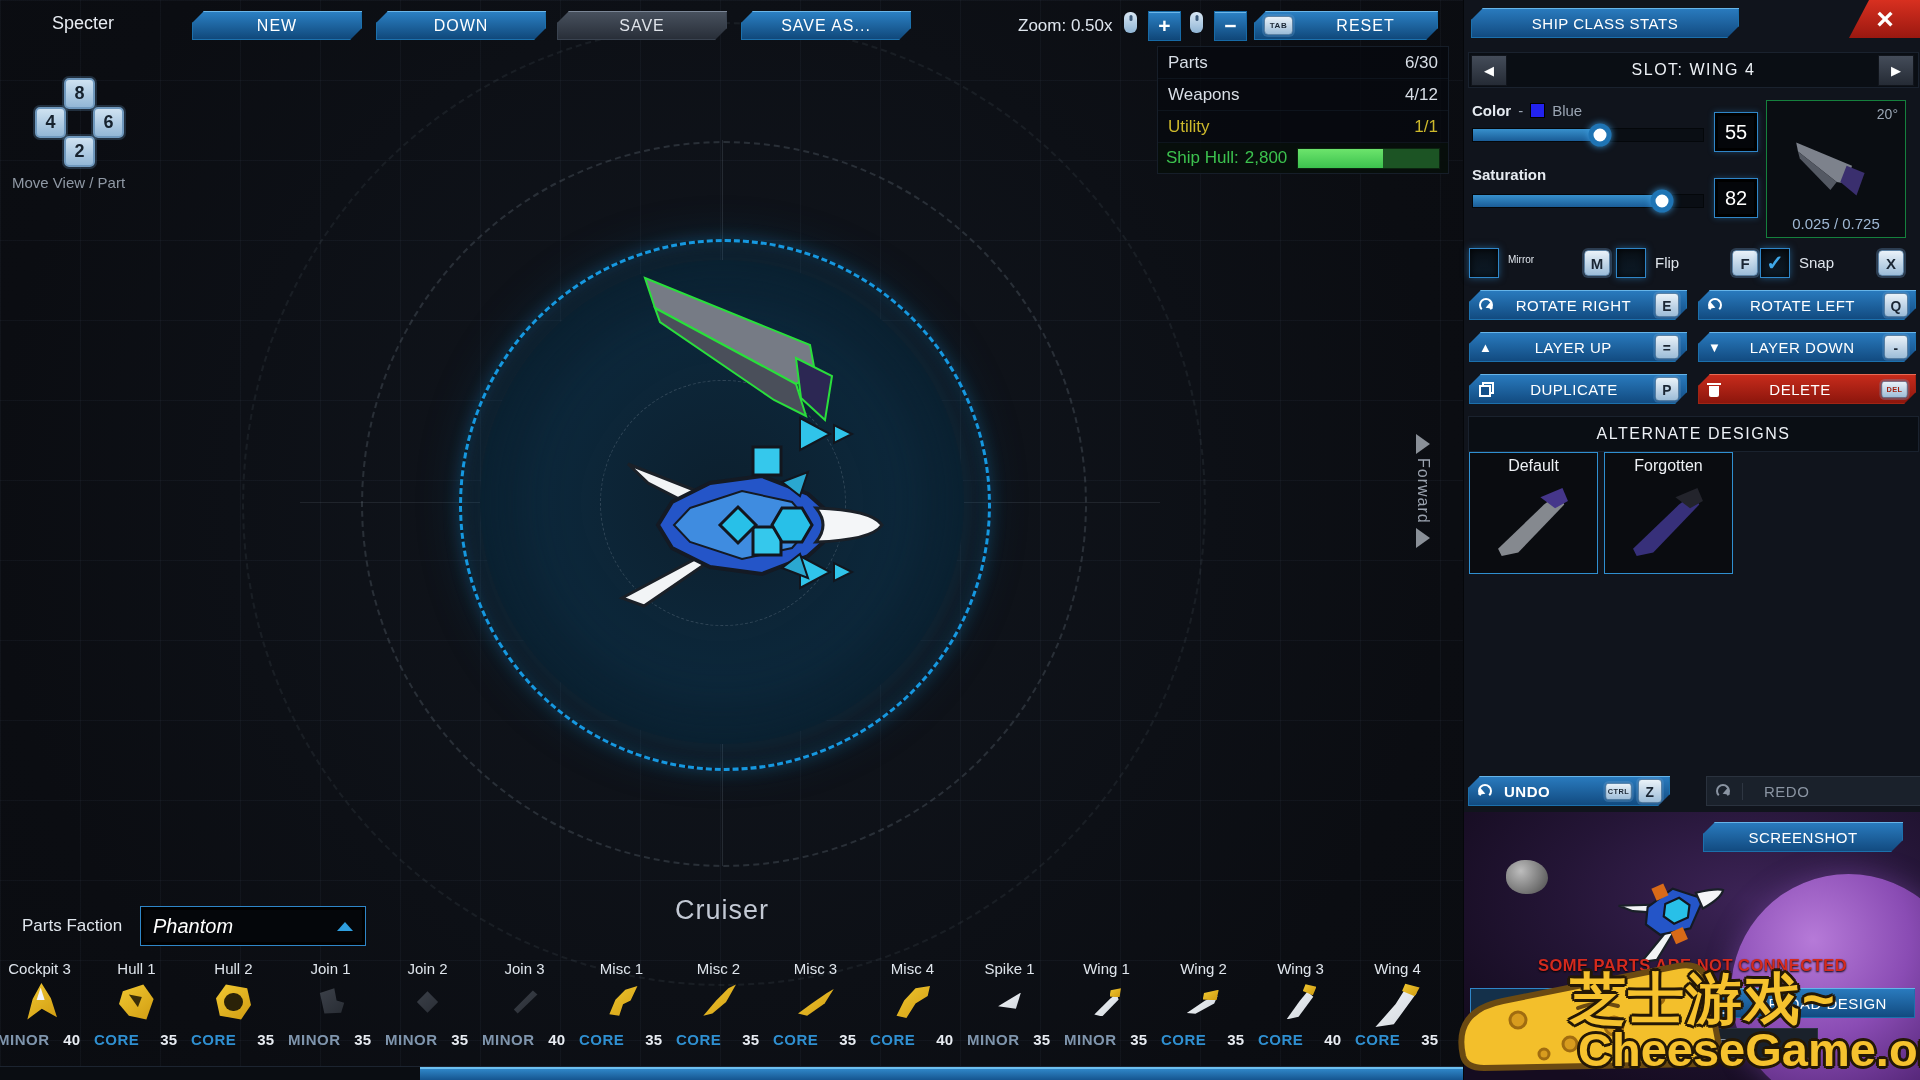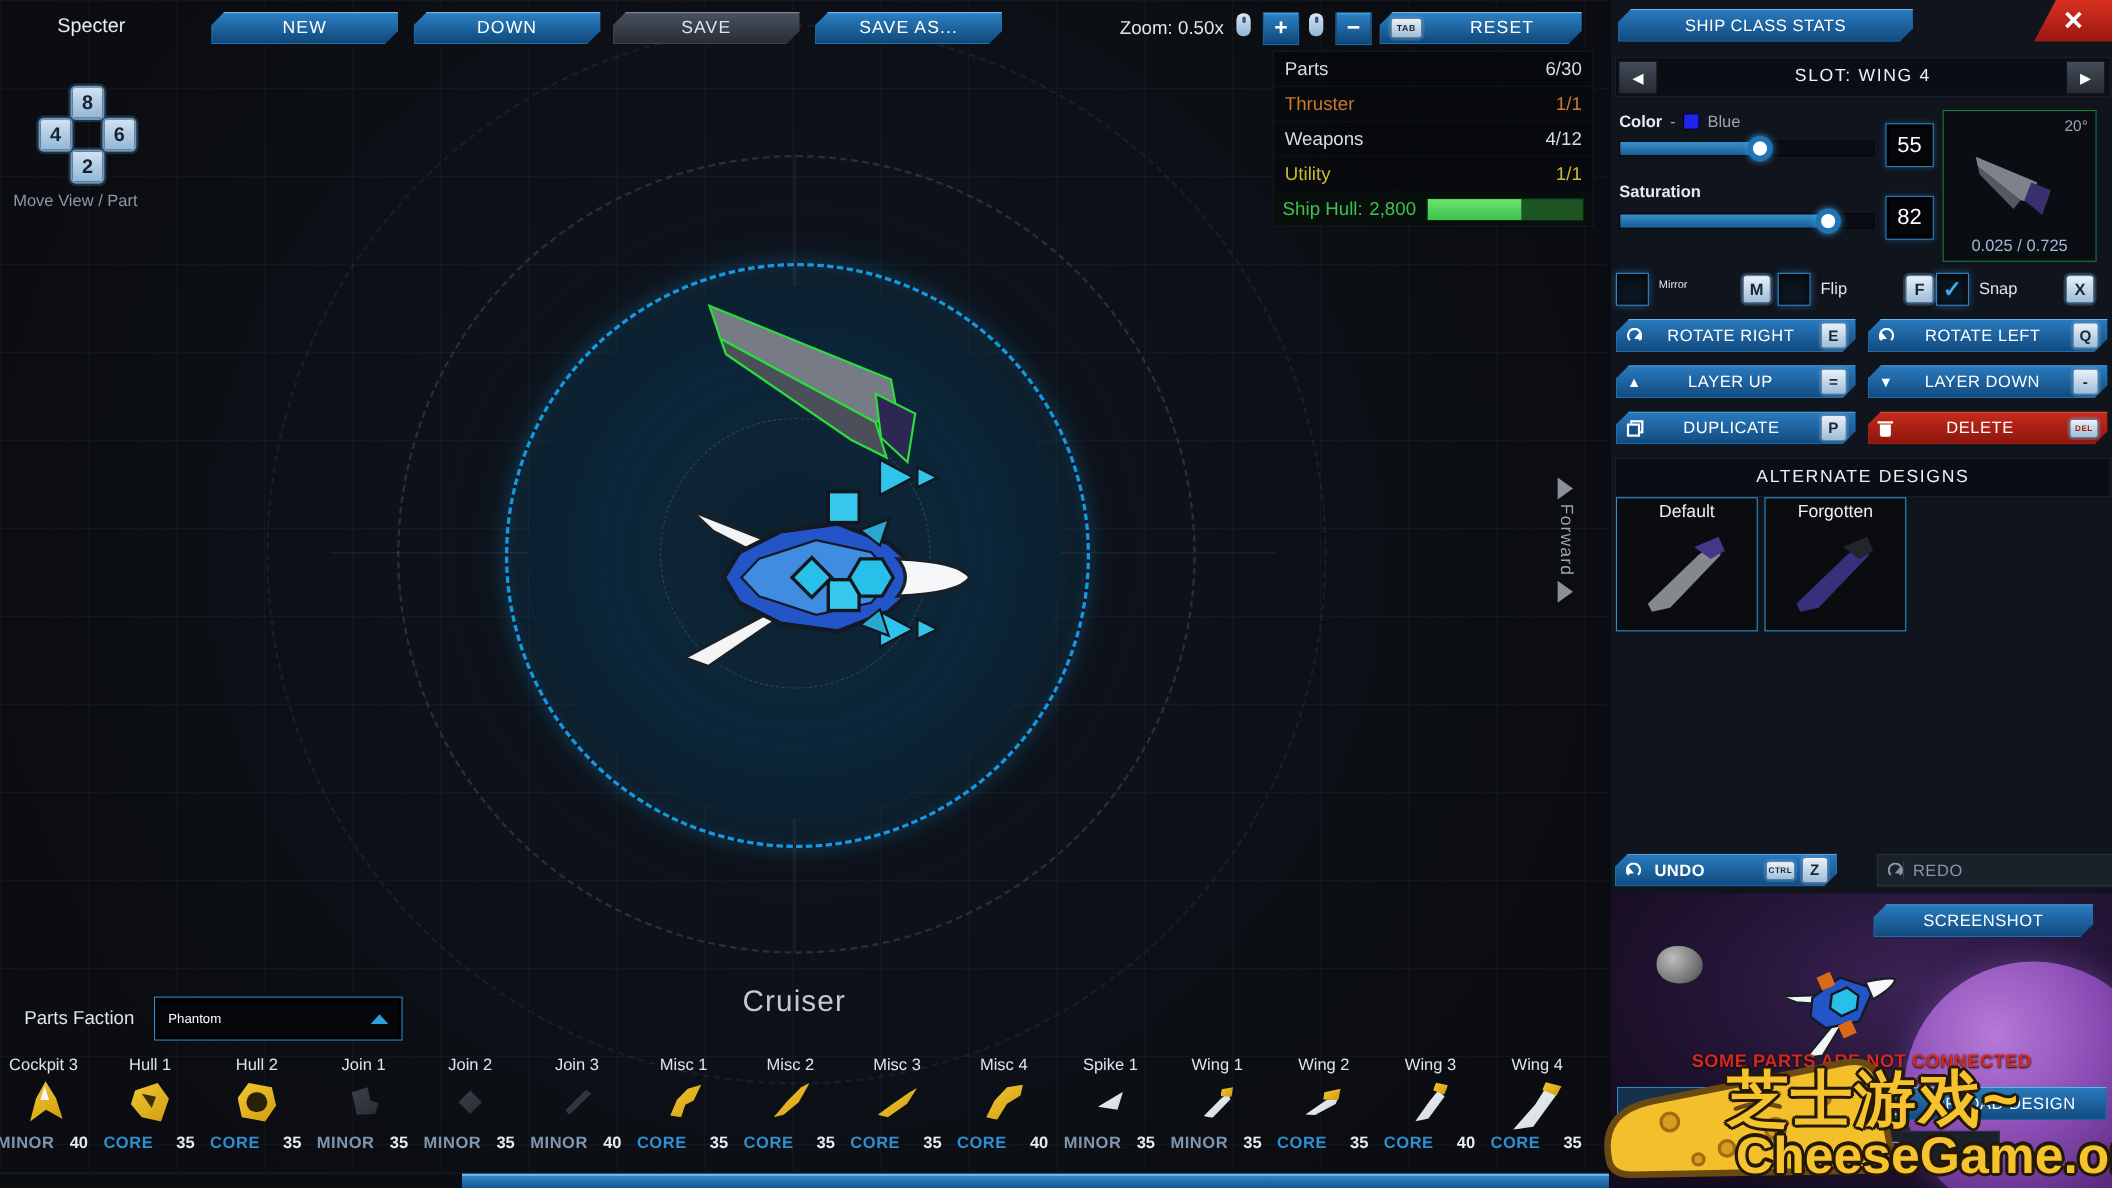--- a/index.html
+++ b/index.html
@@ -94,21 +94,21 @@
   .planet{position:absolute;right:-45px;top:62px;width:235px;height:235px;border-radius:50%;
     background:radial-gradient(circle at 35% 28%,#b67ad8 0%,#8a4cb4 42%,#5a2a7e 75%,#3a1a54 100%);
     box-shadow:0 0 28px rgba(150,90,200,.4);}
   .asteroid{position:absolute;left:42px;top:48px;width:42px;height:34px;border-radius:46% 54% 50% 50%;
     background:radial-gradient(circle at 35% 32%,#bdbdbd,#7a7a7a 58%,#474747 100%);}
   .warntxt{position:absolute;top:144px;width:100%;text-align:center;color:#d42a1e;font-weight:bold;font-size:16.5px;
     letter-spacing:.5px;text-shadow:0 1px 2px #000;}
   
   .faction-lbl{position:absolute;left:22px;top:916px;font-size:17px;color:#dfe5ec;}
   .dropdown{position:absolute;left:140px;top:906px;width:226px;height:40px;background:#04060a;border:1px solid #2f86c8;
-    box-shadow:inset 0 0 0 3px #000;display:flex;align-items:center;color:#fff;font-size:12px;padding:0 12px;box-sizing:border-box;}
+    box-shadow:inset 0 0 0 3px #000;display:flex;align-items:center;color:#fff;font-size:20px;padding:0 12px;box-sizing:border-box;font-style:italic;}
   .dd-arrow{margin-left:auto;width:0;height:0;border-left:8px solid transparent;border-right:8px solid transparent;border-bottom:9px solid #2f9fe0;}
   .pcell{position:absolute;top:955px;width:97px;height:105px;}
   .pname{position:absolute;top:5px;width:100%;text-align:center;font-size:15px;color:#dfe5ec;}
   .picon{position:absolute;left:50%;top:28px;transform:translateX(-50%);width:38px;height:38px;}
   .shape{position:absolute;inset:0;}
   .gold{background:linear-gradient(140deg,#f2ca33,#cf9a10);}
   .darkp{background:linear-gradient(140deg,#41464f,#23272e);}
   .whitep{background:linear-gradient(140deg,#f5f7f9,#cfd5dc);}
   .cap{position:absolute;background:linear-gradient(140deg,#f2ca33,#cf9a10);}
   .pmeta{position:absolute;top:76px;left:6px;right:8px;display:flex;justify-content:space-between;font-size:15px;font-weight:bold;}
@@ -190,24 +190,20 @@
   <div class="hintkey" style="left:93px;top:107px;">6</div>
   <div class="hintkey" style="left:64px;top:136px;">2</div>
   <div style="position:absolute;left:12px;top:174px;font-size:15px;color:#8f98a4;">Move View / Part</div>
 
   <div class="stats">
     <div class="srow">
       <span class="c-white">Parts</span>
       <span class="c-white">6/30</span>
     </div>
     <div class="srow">
-      <span class="c-orange">Thruster</span>
-      <span class="c-orange">1/1</span>
-    </div>
-    <div class="srow">
       <span class="c-white">Weapons</span>
       <span class="c-white">4/12</span>
     </div>
     <div class="srow">
       <span class="c-yellow">Utility</span>
       <span class="c-yellow">1/1</span>
     </div>
     <div class="hullrow">
       <span class="c-green">Ship Hull:</span>
       <span class="c-green" style="margin-left:6px;">2,800</span>
@@ -338,21 +334,21 @@
         </span>
       <span style="margin-left:12px;font-weight:bold;">UNDO</span>
       <span style="flex:1;"></span>
       <span class="key small" style="margin-right:4px;">CTRL</span>
       <span class="key">Z</span>
     </div>
     <div class="pbtn flat" style="left:242px;top:776px;width:215px;">
       <span class="ic">
           <span class="rot cw dim"></span>
         </span>
-      <span style="border-left:1px solid #2e3642;padding-left:8px;">REDO</span>
+      <span style="margin-left:12px;border-left:1px solid #2e3642;padding-left:21px;">REDO</span>
     </div>
 
     <div class="scene">
       <div class="planet"></div>
       <div class="asteroid"></div>
       <svg viewBox="0 0 120 120" style="position:absolute;left:140px;top:30px;width:130px;height:130px;transform:rotate(-24deg);">
         <polygon points="18,40 62,58 78,64 60,67 28,50" fill="#f2f4f6" stroke="#1a2028" stroke-width="2"></polygon>
         <polygon points="16,96 60,74 78,68 62,78 30,100" fill="#f2f4f6" stroke="#1a2028" stroke-width="2"></polygon>
         <polygon points="42,52 70,46 92,66 70,86 42,80 34,66" fill="#2455c8" stroke="#141a24" stroke-width="2"></polygon>
         <path d="M88,58 Q108,62 112,66 Q108,72 88,74 Z" fill="#f4f6f8" stroke="#1a2028" stroke-width="2"></path>

